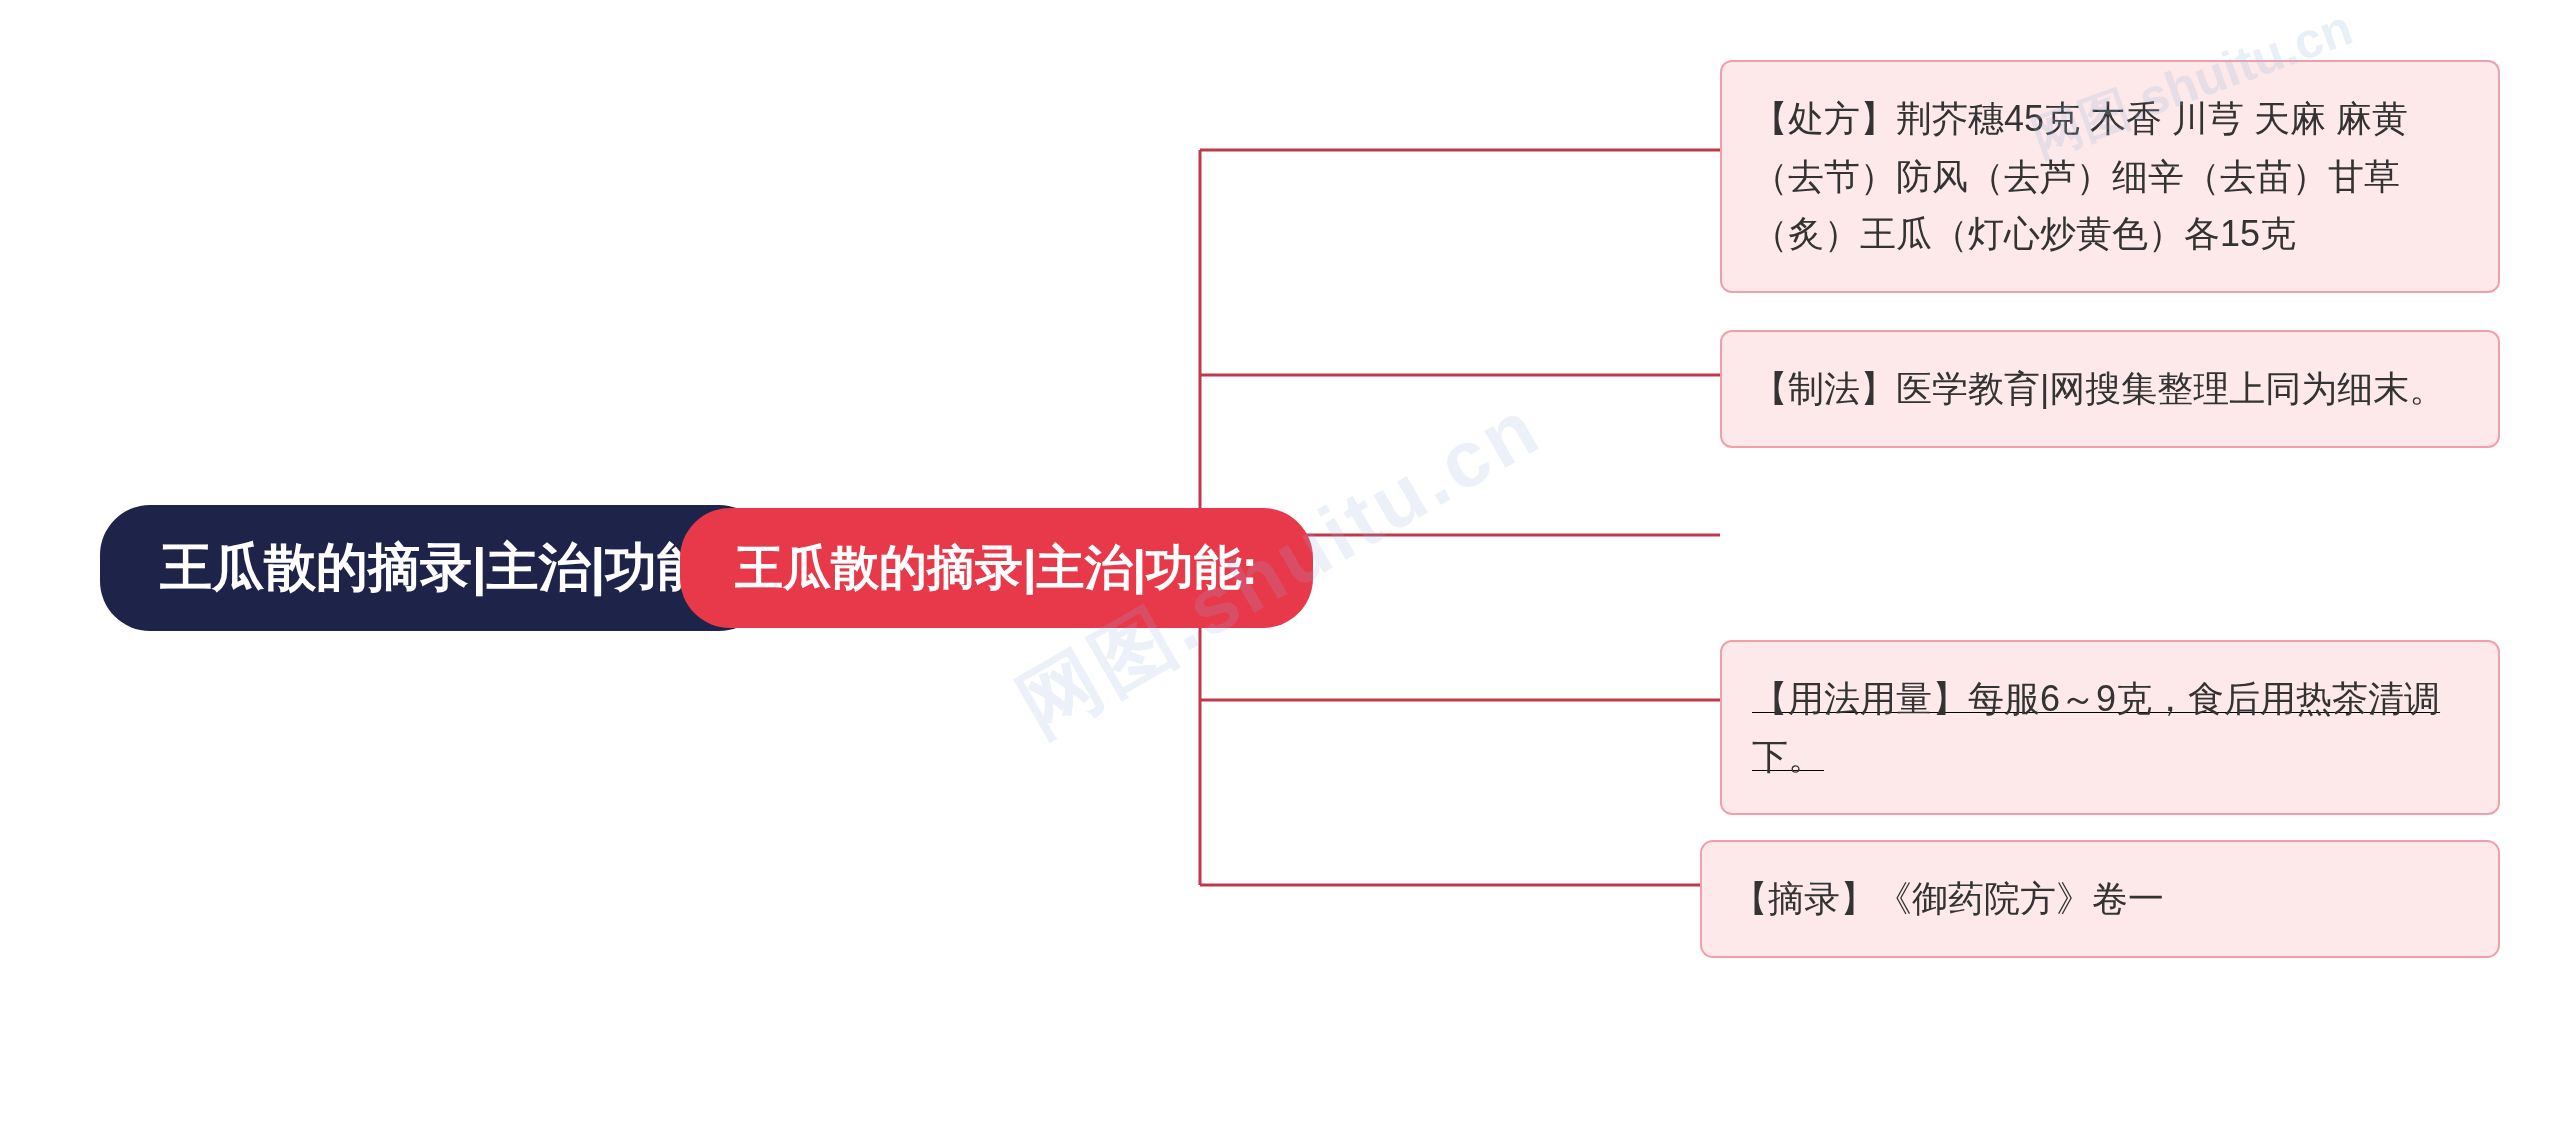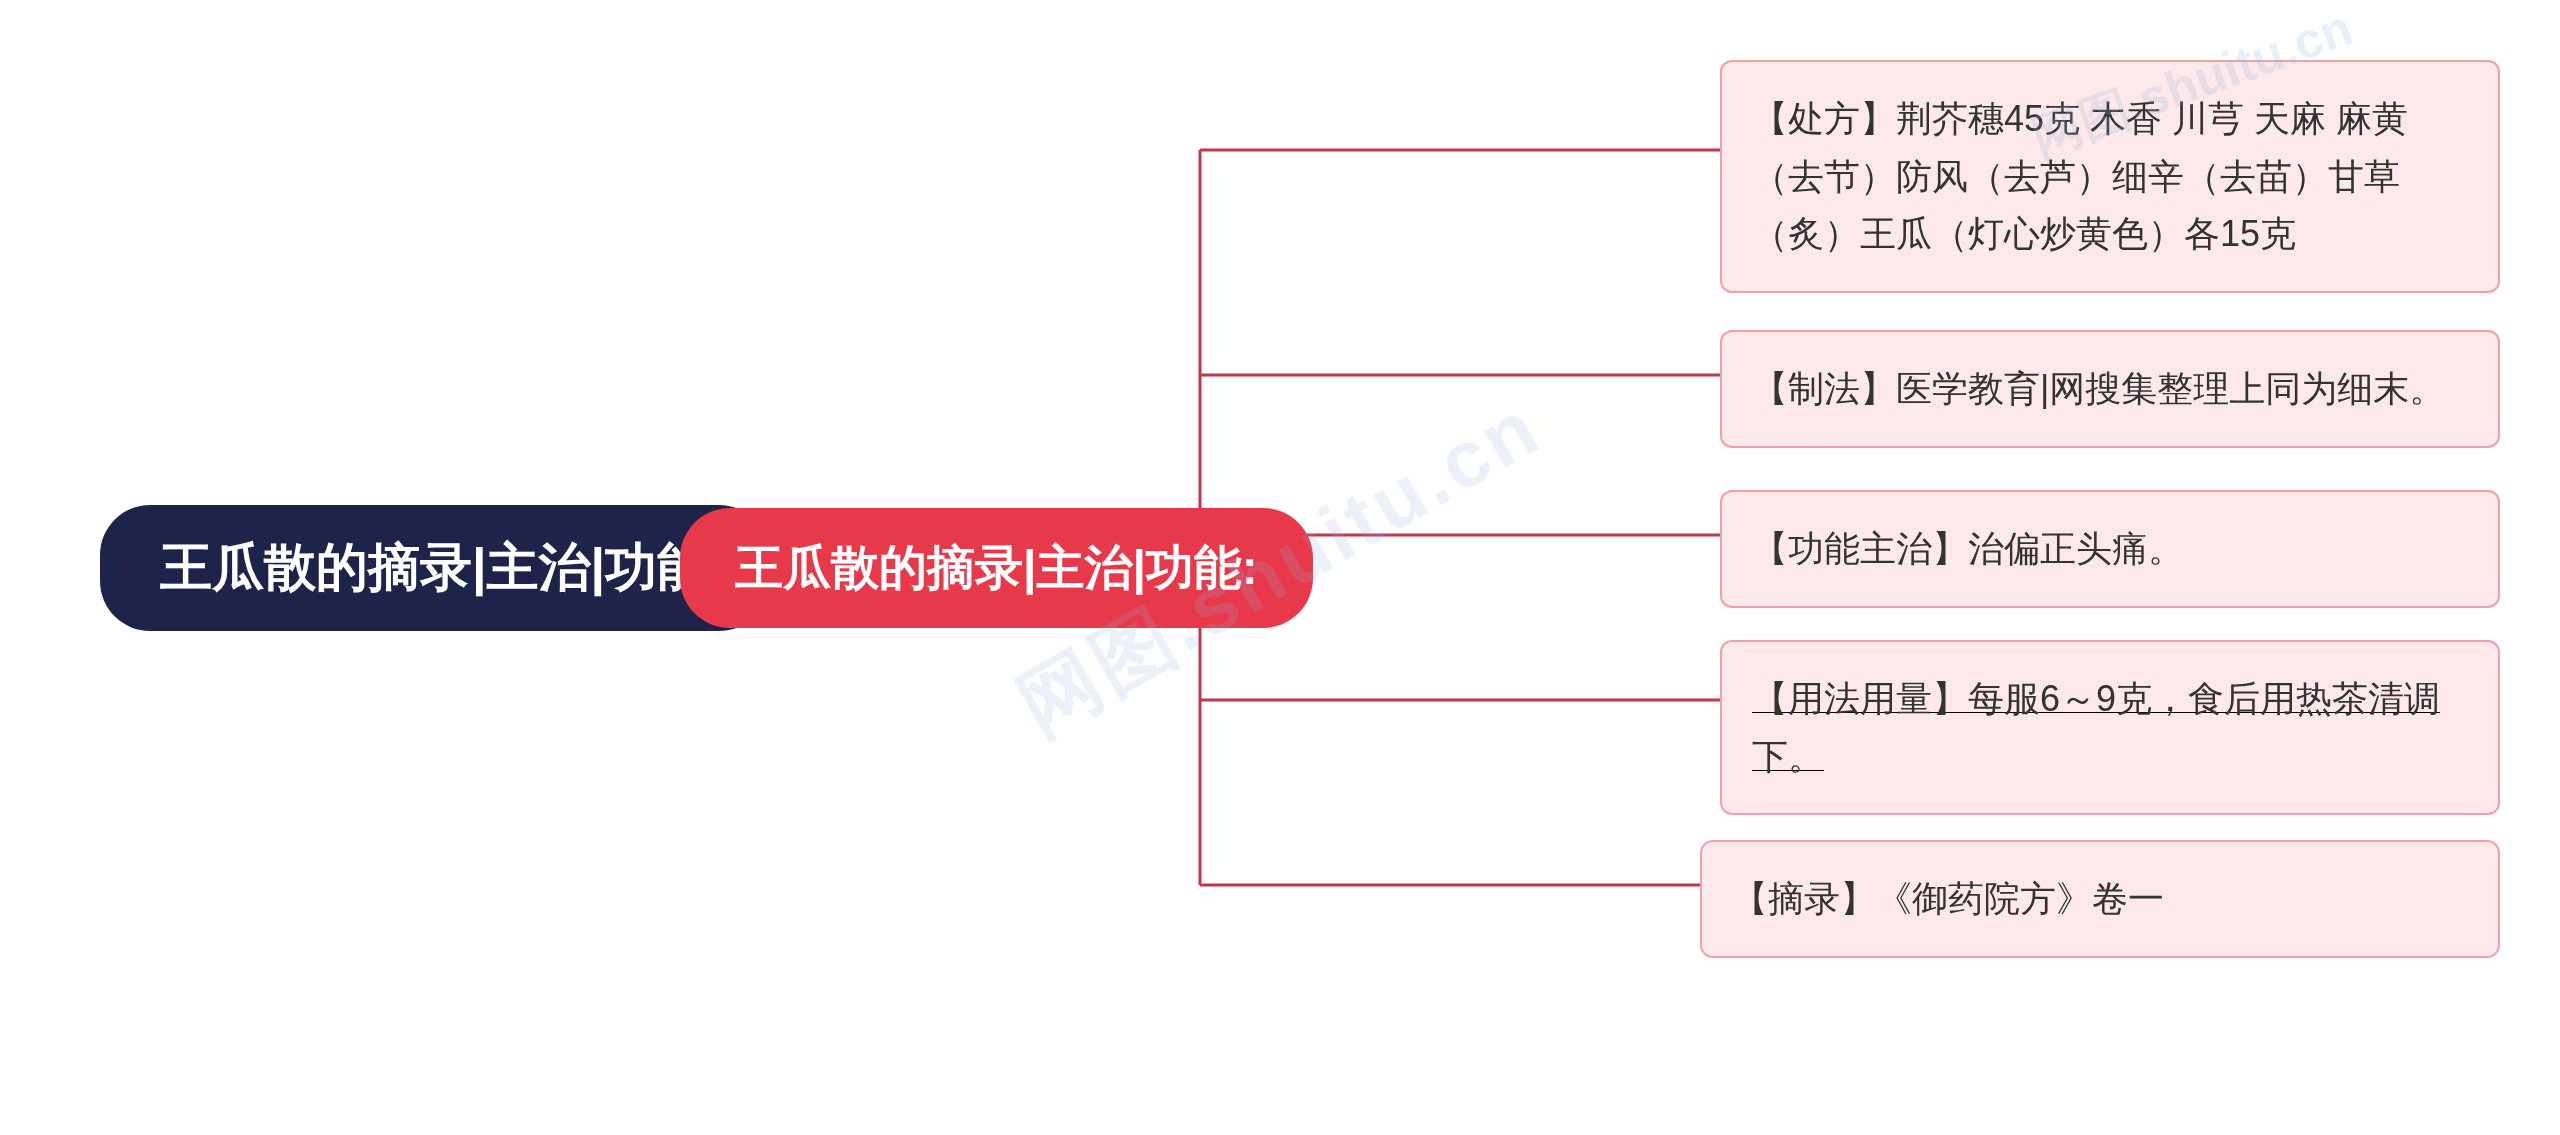--- a/index.html
+++ b/index.html
@@ -182,23 +182,20 @@
   </div>
 
   <div class="branch-box branch-box-1">
     <span class="branch-box-text">【处方】荆芥穗45克 木香 川芎 天麻 麻黄（去节）防风（去芦）细辛（去苗）甘草（炙）王瓜（灯心炒黄色）各15克</span>
   </div>
 
   <div class="branch-box branch-box-2">
     <span class="branch-box-text">【制法】医学教育|网搜集整理上同为细末。</span>
   </div>
 
-  <div class="branch-box branch-box-3">
-    <span class="branch-box-text">【功能主治】治偏正头痛。</span>
-  </div>
 
   <div class="branch-box branch-box-4">
     <span class="branch-box-text">【用法用量】每服6～9克，食后用热茶清调下。</span>
   </div>
 
   <div class="branch-box branch-box-5">
     <span class="branch-box-text">【摘录】《御药院方》卷一</span>
   </div>
 
   <div class="watermark">

